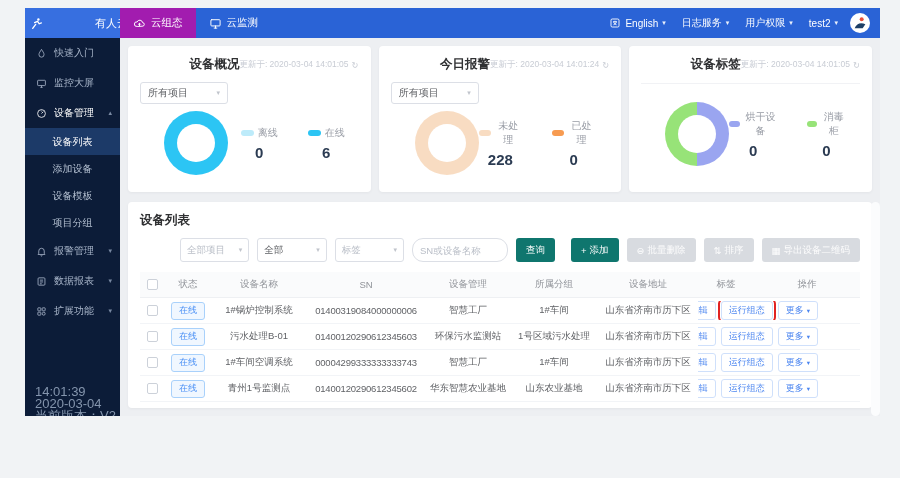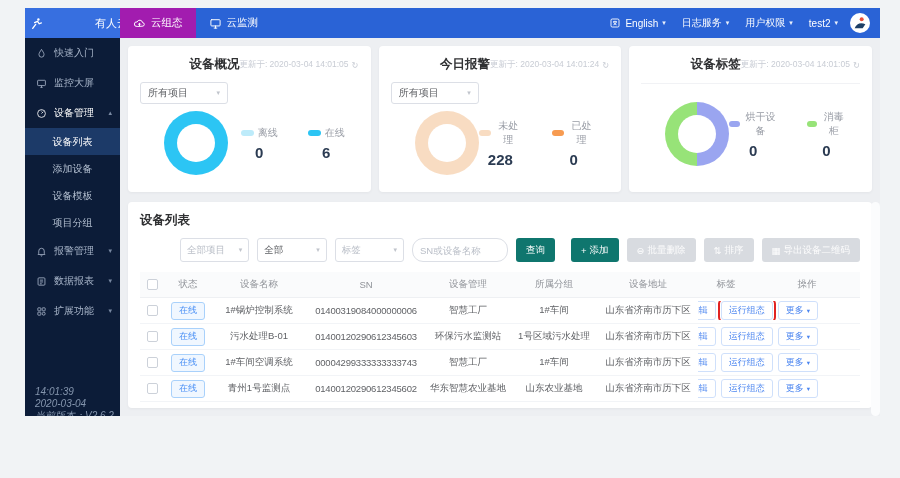--- a/index.html
+++ b/index.html
@@ -25,21 +25,21 @@
 
   
   .app-body { flex:1; display:flex; min-height:0; }
   .sidebar { width:95px; background:#0c1c38; flex:none; position:relative; color:#a7b4c8; overflow:hidden; }
   .side-item { height:30px; display:flex; align-items:center; gap:7px; padding:0 8px 0 11px; font-size:10px; cursor:pointer; white-space:nowrap; }
   .side-item svg { width:11px; height:11px; flex:none; }
   .side-item .arrow { margin-left:auto; font-size:7px; color:#7a8aa3; }
   .side-item.open { color:#fff; }
   .sub-item { height:27px; display:flex; align-items:center; justify-content:center; font-size:10px; color:#b3bfd0; cursor:pointer; }
   .sub-item.active { background:#1c3a68; color:#fff; }
-  .side-footer { position:absolute; left:10px; bottom:-6px; font-size:10px; line-height:12px; color:#8495ad; white-space:nowrap;font-style:italic; }
+  .side-footer { position:absolute; left:10px; bottom:-6px; font-size:13px; line-height:12px; color:#8495ad; white-space:nowrap; }
 
   .main { flex:1; background:#edeff2; padding:8px; display:flex; flex-direction:column; gap:10px; position:relative; min-width:0; }
 
   
   .cards-row { display:flex; gap:8px; height:146px; flex:none; }
   .card { flex:1; background:#fff; border-radius:4px; padding:10px 12px; box-shadow:0 1px 3px rgba(30,40,60,.05); min-width:0; }
   .card-head { display:flex; align-items:center; justify-content:flex-end; }
   .card-title { font-size:12.5px; font-weight:bold; color:#303133; }
   .card-updated { font-size:8.5px; color:#c8ccd4; display:flex; align-items:center; gap:3px; white-space:nowrap; }
   .mini-select { margin-top:9px; width:88px; height:22px; border:1px solid #dcdfe6; border-radius:3px; background:#fff; display:flex; align-items:center; justify-content:space-between; padding:0 7px; font-size:10px; color:#606266; cursor:pointer; }

